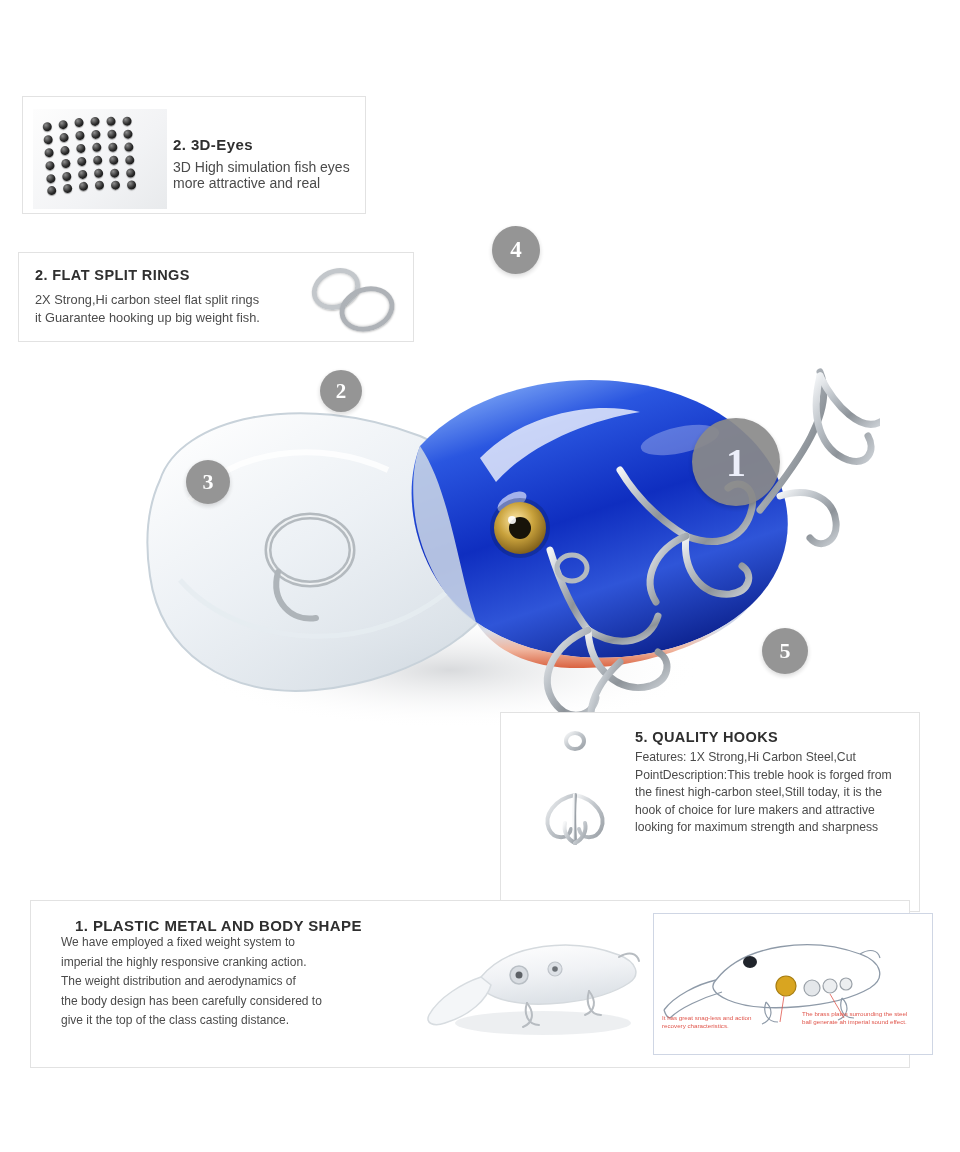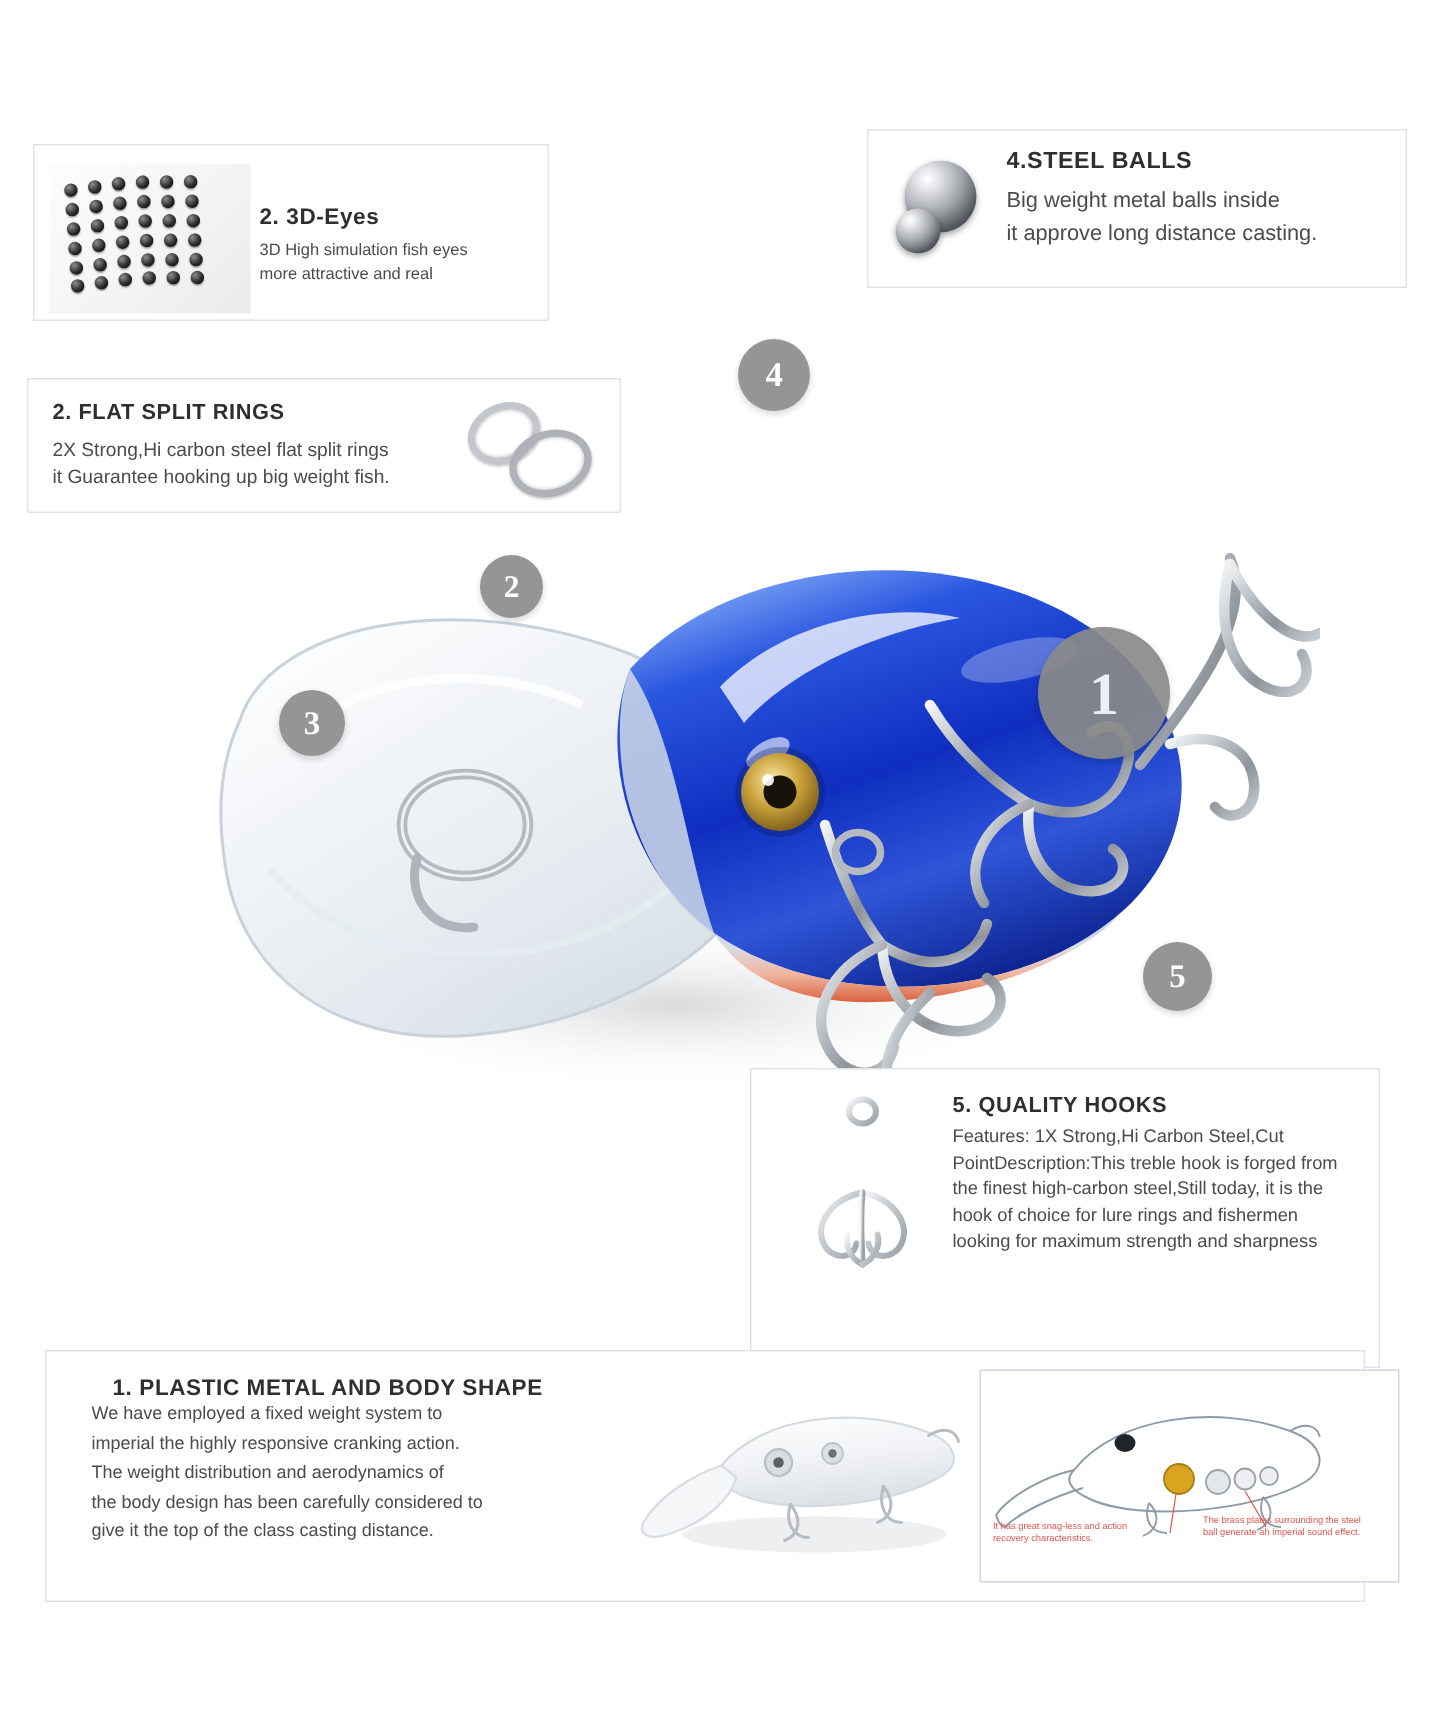--- a/index.html
+++ b/index.html
@@ -65,21 +65,21 @@
     width: 9px; height: 9px;
     border-radius: 50%;
     background: radial-gradient(circle at 35% 30%, #8e8e8e 0%, #2b2b2b 55%, #000 100%);
     box-shadow: 0 1px 1px rgba(0,0,0,.35);
   }
   #card-eyes .txt {
     padding-top: 16px;
     padding-right: 8px;
   }
   #card-eyes .card-title { font-size: 15px; margin-bottom: 6px; }
-  #card-eyes .card-text { font-size: 11px; line-height: 16px; }
+  #card-eyes .card-text { font-size: 14px; line-height: 16px; }
 
   
   #card-balls {
     left: 578px; top: 86px;
     width: 360px; height: 106px;
     display: flex;
     align-items: flex-start;
   }
   #card-balls .ballwrap {
     width: 92px; height: 90px;
@@ -366,31 +366,20 @@
         <span class="eye-dot" style="left:82px; top:66px;"></span>
       </div>
     </div>
     <div class="txt">
       <div class="card-title">2. 3D-Eyes</div>
       <div class="card-text">3D High simulation fish eyes</div>
       <div class="card-text">more attractive and real</div>
     </div>
   </div>
 
-  <div class="card" id="card-balls">
-    <div class="ballwrap">
-      <span class="steel-ball big"></span>
-      <span class="steel-ball small"></span>
-    </div>
-    <div class="txt">
-      <div class="card-title">4.STEEL BALLS</div>
-      <div class="card-text">Big weight metal balls inside</div>
-      <div class="card-text">it approve long distance casting.</div>
-    </div>
-  </div>
 
   <div class="card" id="card-rings">
     <div class="txt">
       <div class="card-title">2.  FLAT SPLIT RINGS</div>
       <div class="card-text">2X Strong,Hi carbon steel flat split rings</div>
       <div class="card-text">it Guarantee hooking up big weight fish.</div>
     </div>
     <div class="rings">
       <span class="ring r1"></span>
       <span class="ring r2"></span>
@@ -416,21 +405,21 @@
           <path d="M60 116 C 52 112, 48 104, 50 96"></path>
           <path d="M60 116 C 68 112, 72 104, 70 96"></path>
         </g>
       </svg>
     </div>
     <div class="txt">
       <div class="card-title">5.  QUALITY  HOOKS</div>
       <div class="card-text">Features: 1X Strong,Hi Carbon Steel,Cut</div>
       <div class="card-text">PointDescription:This treble hook is forged from</div>
       <div class="card-text">the finest high-carbon steel,Still today, it is the</div>
-      <div class="card-text"> hook of choice for lure rings and fishermen</div>
+      <div class="card-text"> hook of choice for lure makers and attractive</div>
       <div class="card-text"> looking for maximum strength and sharpness</div>
     </div>
   </div>
 
   <div class="card" id="card-body">
     <div class="card-title">1.  PLASTIC METAL AND BODY SHAPE</div>
     <div class="card-text">
       <div>We have employed a fixed weight system to</div>
       <div>imperial the highly responsive cranking action.</div>
       <div>The weight distribution and aerodynamics of</div>

